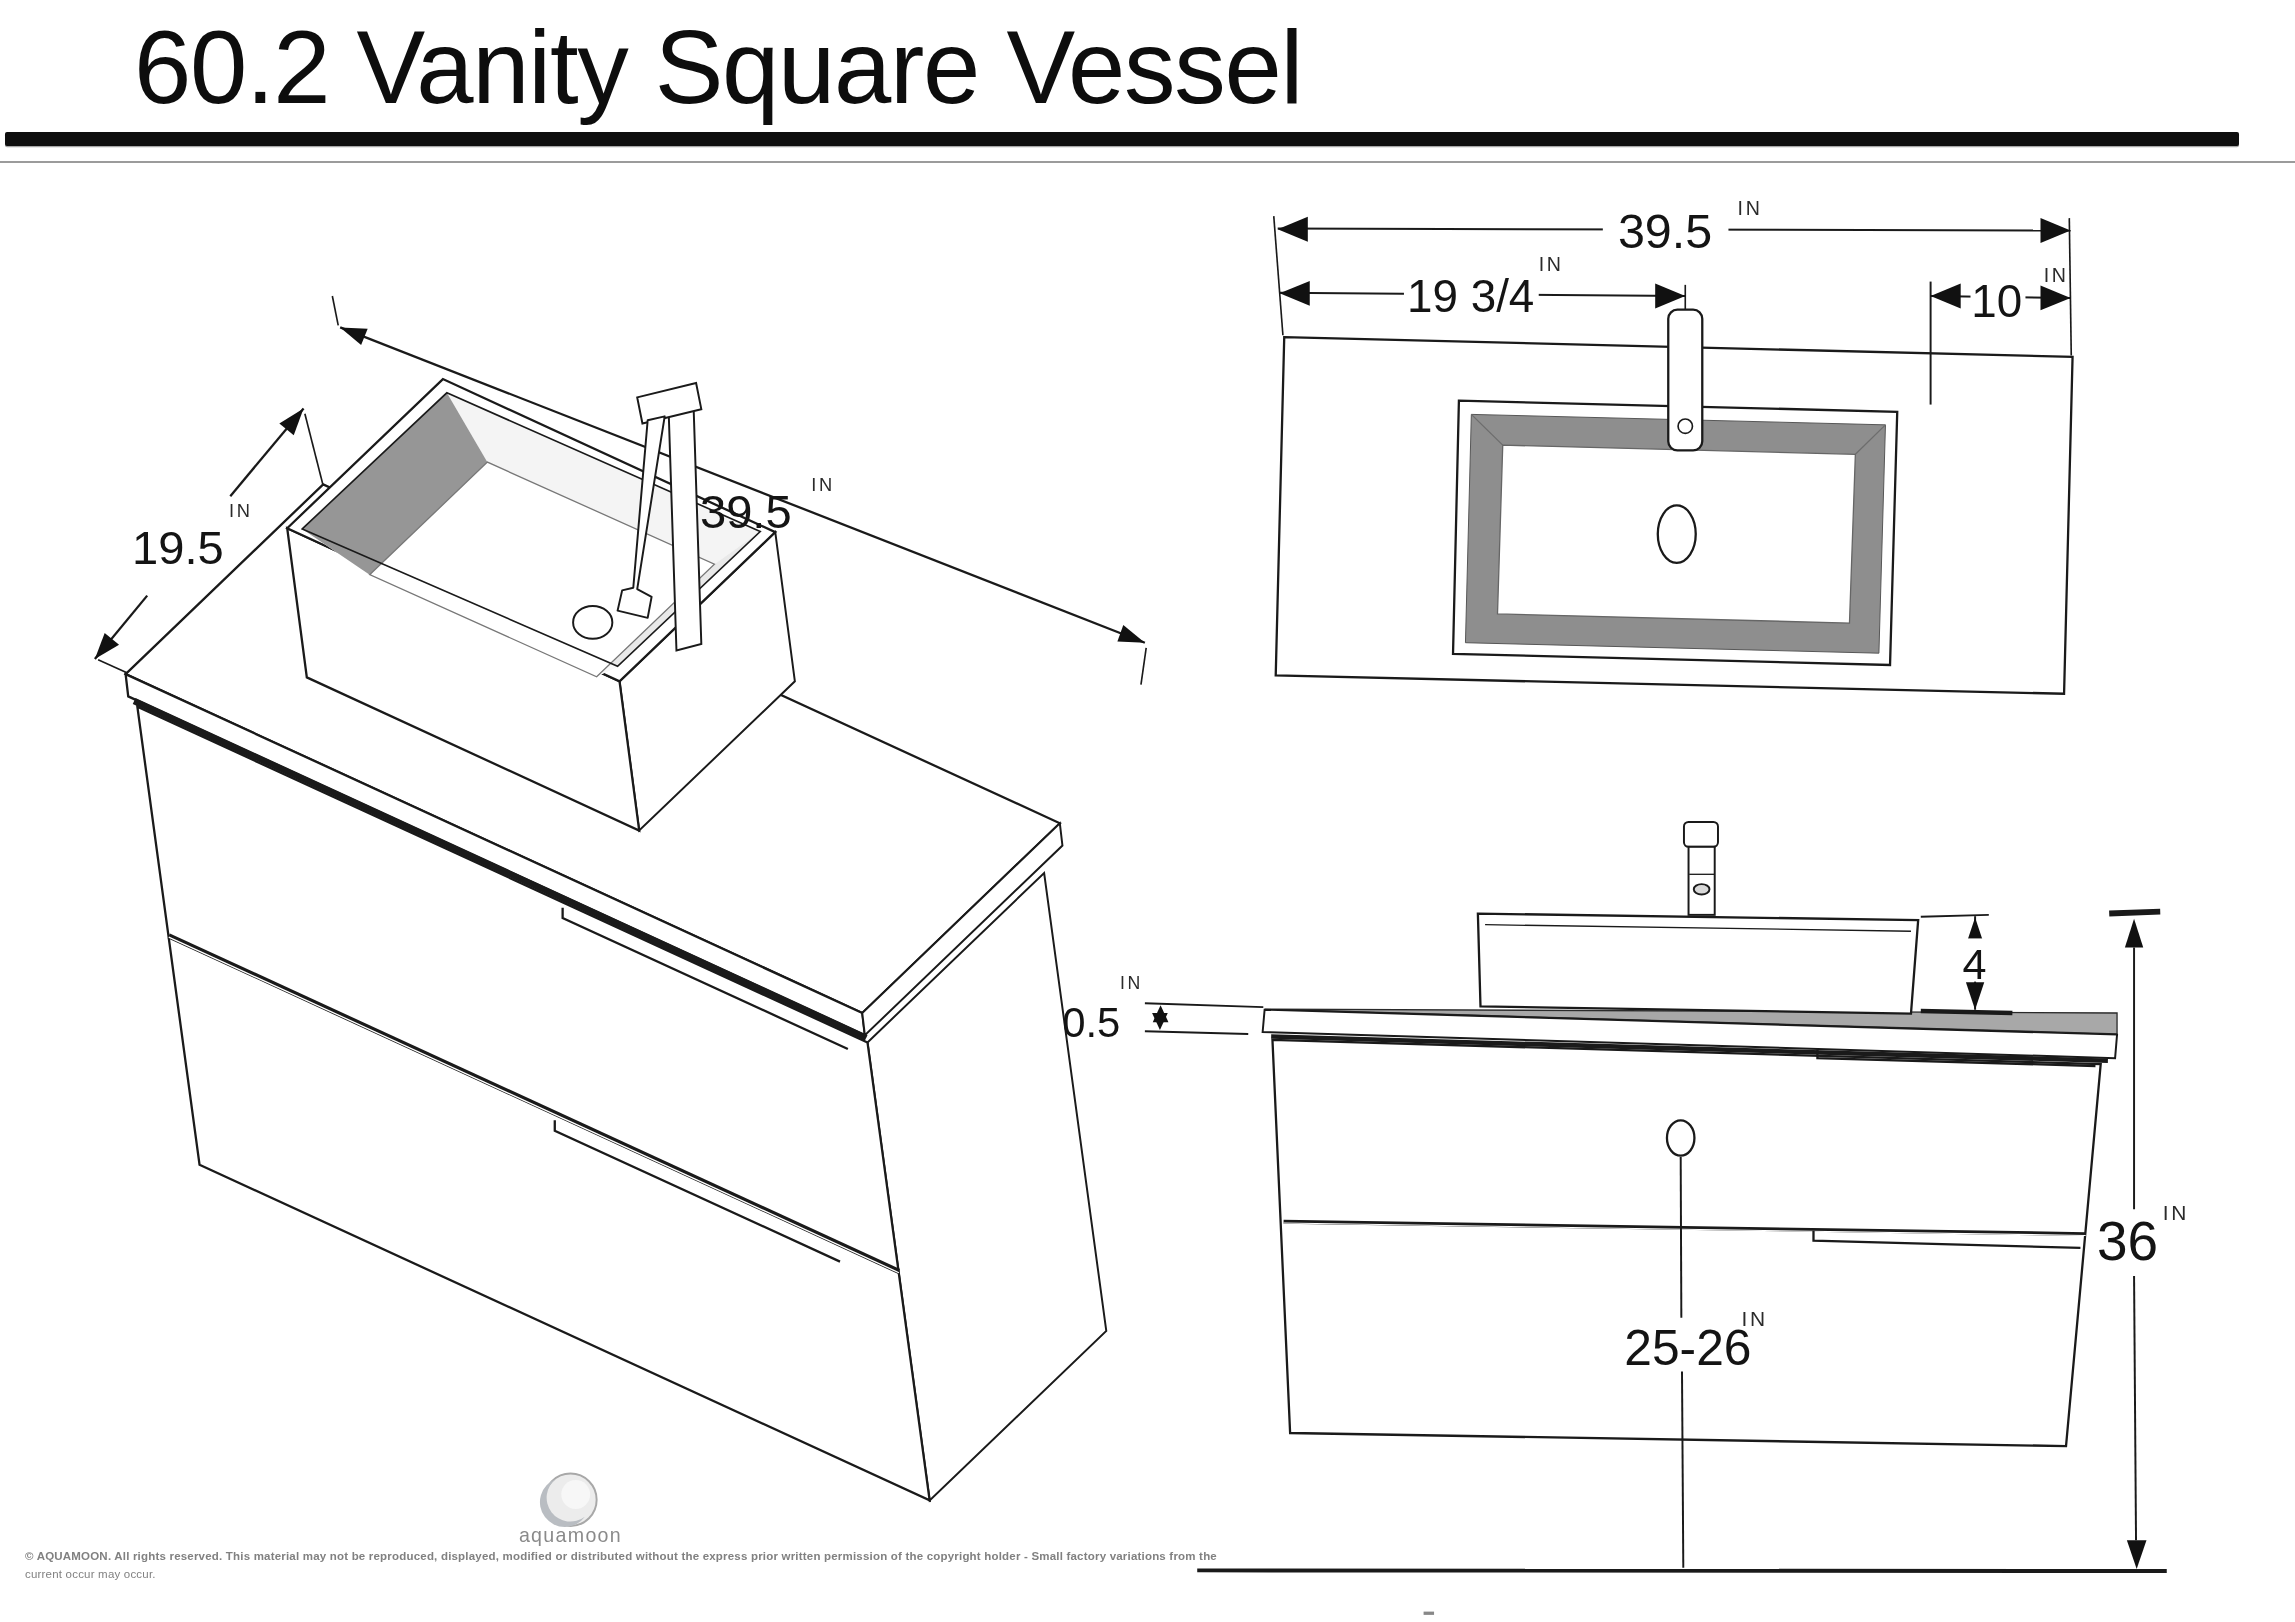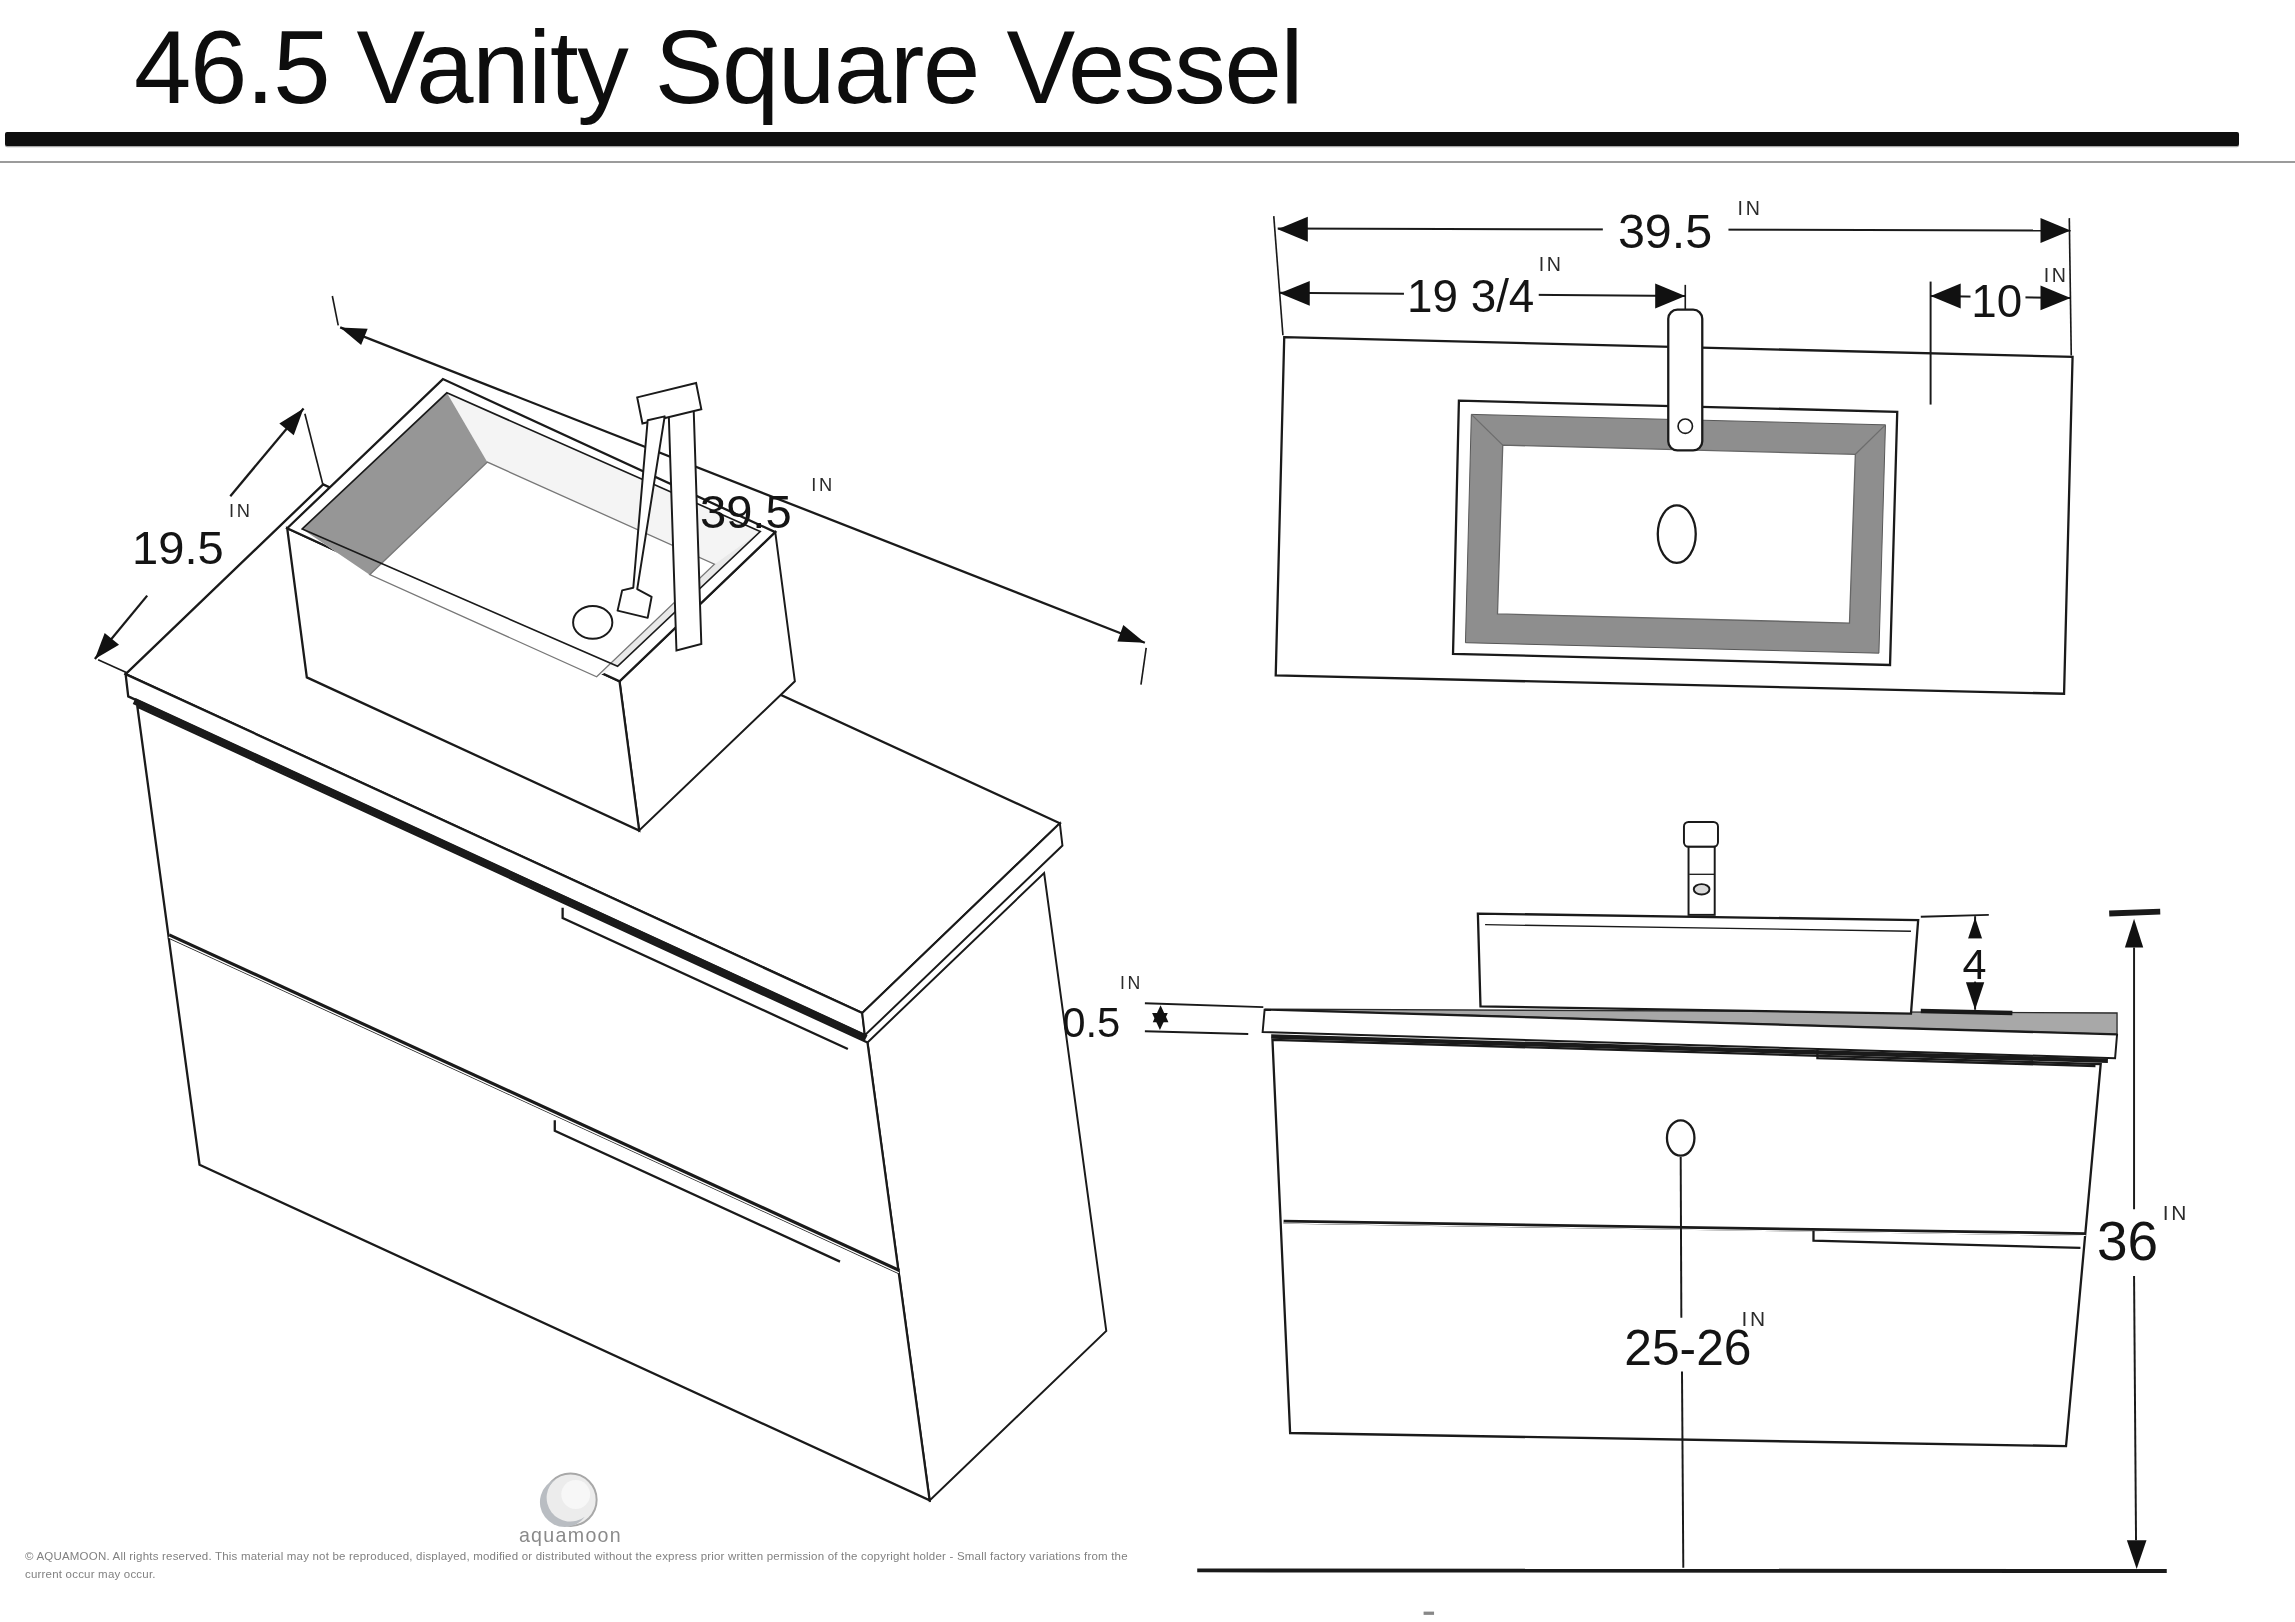--- a/index.html
+++ b/index.html
@@ -16,36 +16,36 @@
     background:#0e0e0e;border-radius:2px;
     box-shadow:0 1.3px 0 rgba(0,0,0,.35);
   }
   .title-rule-2{
     position:absolute;left:0;top:161px;width:2295px;height:2px;background:#9b9b9b;
   }
   .copyright{
     position:absolute;left:25px;color:#818181;
     font-size:11.5px;letter-spacing:0.2px;white-space:nowrap;
   }
-  .cr1{top:1550px;}
+  .cr1{top:1550px;font-weight:bold;}
   .cr2{top:1568px;}
   svg text{font-family:"Liberation Sans",sans-serif;fill:#141414;}
   .dim{font-size:72px;}
   .sup{font-size:28px;letter-spacing:4px;fill:#2b2b2b;}
   .ln{stroke:#1a1a1a;fill:none;}
   .fw{fill:#ffffff;stroke:#1a1a1a;}
   .arr{fill:#111111;stroke:none;}
   .logo-word{font-size:30px;fill:#8a8a8a;letter-spacing:2px;}
 </style>
 </head>
 <body>
 
 
 
-<div class="page-title">46.5 Vanity Square Vessel</div>
+<div class="page-title">60.2 Vanity Square Vessel</div>
 <div class="title-rule"></div>
 <div class="title-rule-2"></div>
 
 <svg width="2295" height="1623" viewBox="0 0 3508 2480" xmlns="http://www.w3.org/2000/svg">
 
   <g>
 
     <line class="ln" x1="520" y1="500" x2="1750" y2="982" stroke-width="3.5"></line>
     <line class="ln" x1="517" y1="497" x2="508" y2="452" stroke-width="2.5"></line>
     <line class="ln" x1="1752" y1="990" x2="1744" y2="1046" stroke-width="2.5"></line>

